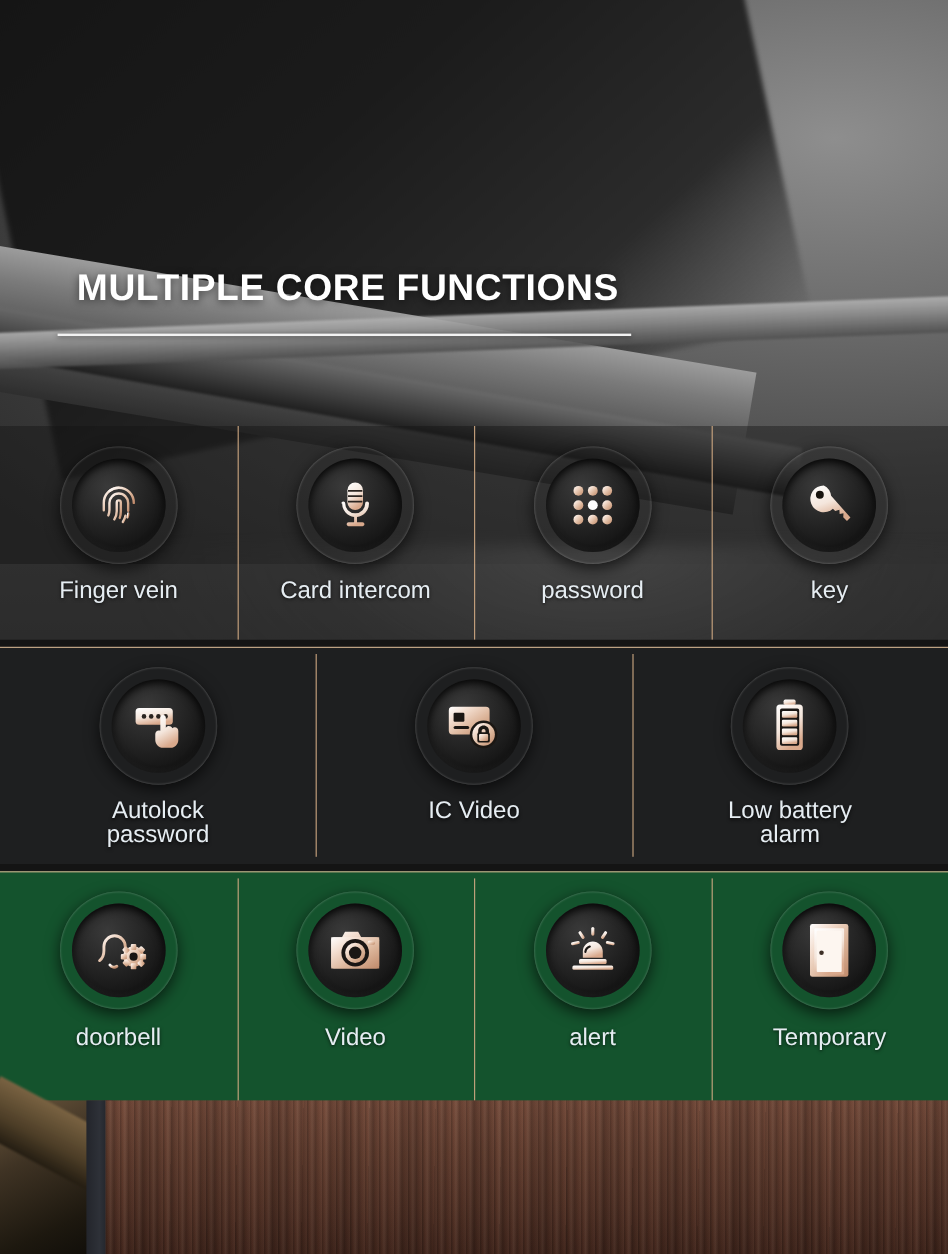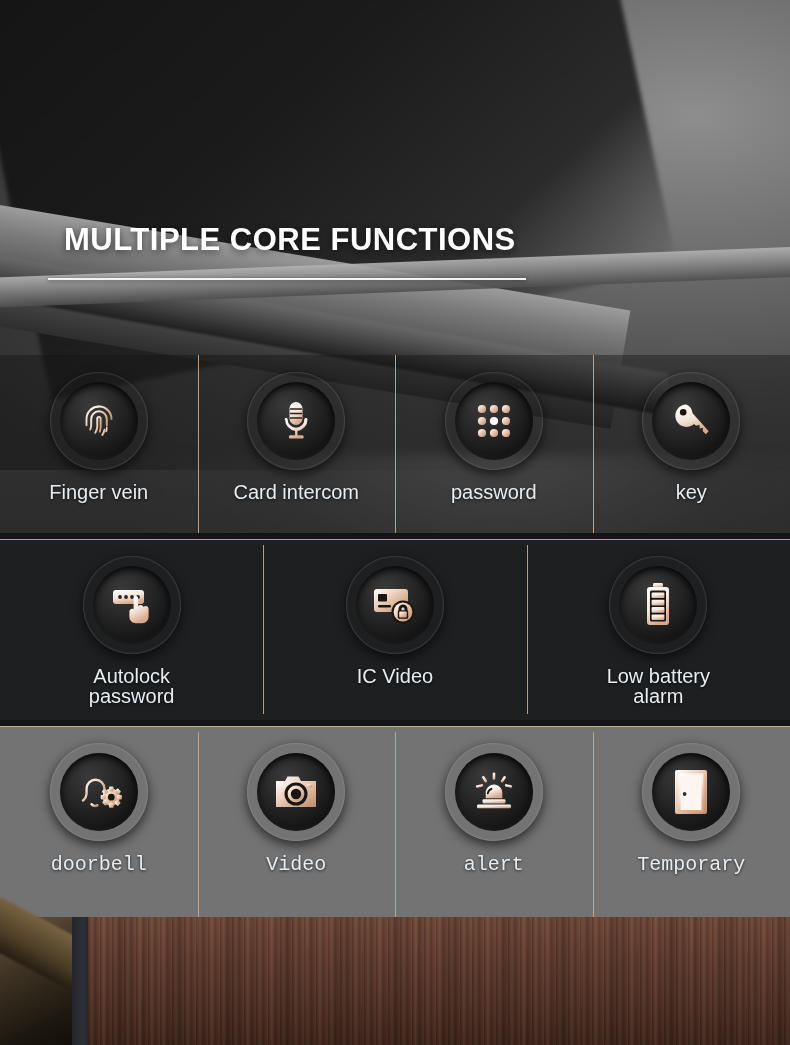--- a/index.html
+++ b/index.html
@@ -173,21 +173,21 @@
     display: flex;
     flex-direction: column;
   }
   .grid-row {
     position: relative;
     display: flex;
     height: 178px;
   }
   .grid-row.row1 { background: rgba(18,18,18,0.42); }
   .grid-row.row2 { height: 181px; background: #1e1f20; }
-  .grid-row.row3 { height: 205px; background: #737373; font-family: Liberation Mono, monospace; }
+  .grid-row.row3 { height: 205px; background: #14532d; }
   .grid-row.row2::before,
   .grid-row.row3::before {
     content: "";
     position: absolute;
     left: 0; right: 0; top: 0;
     height: 1px;
     background: #d8b894;
     opacity: 0.85;
   }
   .row-gap {

